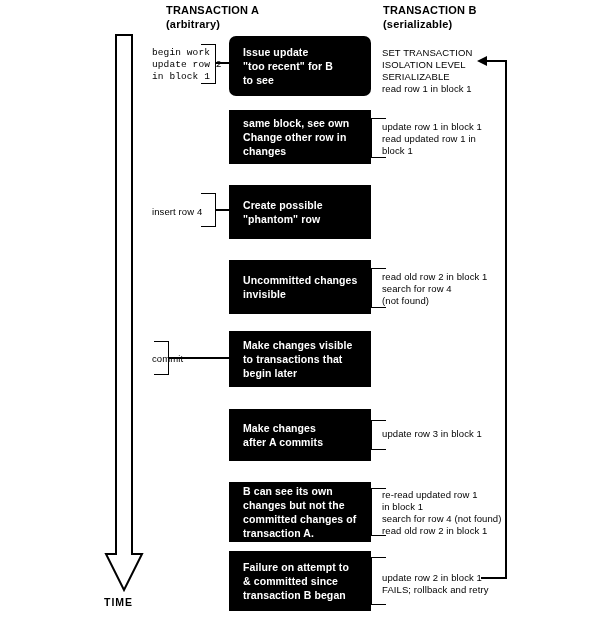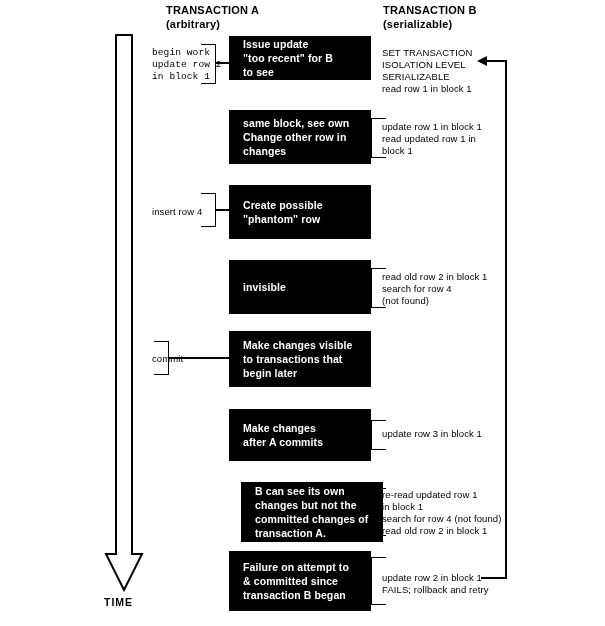--- a/index.html
+++ b/index.html
@@ -71,21 +71,21 @@
 </div>
 <div class="abs time-label">TIME</div>
 
 <div class="abs sidetext left-text" style="left:152px;top:47px;font-family:Liberation Mono, monospace;">
   <span>begin work</span>
   <span>update row 2</span>
   <span>in block 1</span>
 </div>
 <div class="abs br-right" style="left:201px;top:44px;height:38px;"></div>
 <div class="abs stub" style="left:215px;top:62px;width:14px;"></div>
-<div class="abs blackbox" style="top:36px;height:44px;">
+<div class="abs blackbox" style="top:36px;height:60px;border-radius:7px;">
   <span>Issue update</span>
   <span>"too recent" for B</span>
   <span>to see</span>
 </div>
 <div class="abs sidetext" style="left:382px;top:47px;">
   <span>SET TRANSACTION</span>
   <span>ISOLATION LEVEL</span>
   <span>SERIALIZABLE</span>
   <span>read row 1 in block 1</span>
 </div>
@@ -107,20 +107,21 @@
   <span>insert row 4</span>
 </div>
 <div class="abs br-right" style="left:201px;top:193px;height:32px;"></div>
 <div class="abs stub" style="left:215px;top:209px;width:14px;"></div>
 <div class="abs blackbox" style="top:185px;height:54px;">
   <span>Create possible</span>
   <span>"phantom" row</span>
 </div>
 
 <div class="abs blackbox" style="top:260px;height:54px;">
+  <span>Uncommitted changes</span>
   <span>invisible</span>
 </div>
 <div class="abs stub" style="left:357px;top:287px;width:14px;"></div>
 <div class="abs br-left" style="left:371px;top:268px;height:38px;"></div>
 <div class="abs sidetext" style="left:382px;top:271px;">
   <span>read old row 2 in block 1</span>
   <span>search for row 4</span>
   <span>(not found)</span>
 </div>
 
@@ -138,21 +139,21 @@
 <div class="abs blackbox" style="top:409px;height:52px;">
   <span>Make changes</span>
   <span>after A commits</span>
 </div>
 <div class="abs stub" style="left:357px;top:434px;width:14px;"></div>
 <div class="abs br-left" style="left:371px;top:420px;height:28px;"></div>
 <div class="abs sidetext" style="left:382px;top:428px;">
   <span>update row 3 in block 1</span>
 </div>
 
-<div class="abs blackbox" style="top:482px;height:60px;margin-left:12px;">
+<div class="abs blackbox" style="top:482px;height:60px;">
   <span>B can see its own</span>
   <span>changes but not the</span>
   <span>committed changes of</span>
   <span>transaction A.</span>
 </div>
 <div class="abs stub" style="left:357px;top:510px;width:14px;"></div>
 <div class="abs br-left" style="left:371px;top:488px;height:46px;"></div>
 <div class="abs sidetext" style="left:382px;top:489px;">
   <span>re-read updated row 1</span>
   <span>in block 1</span>

